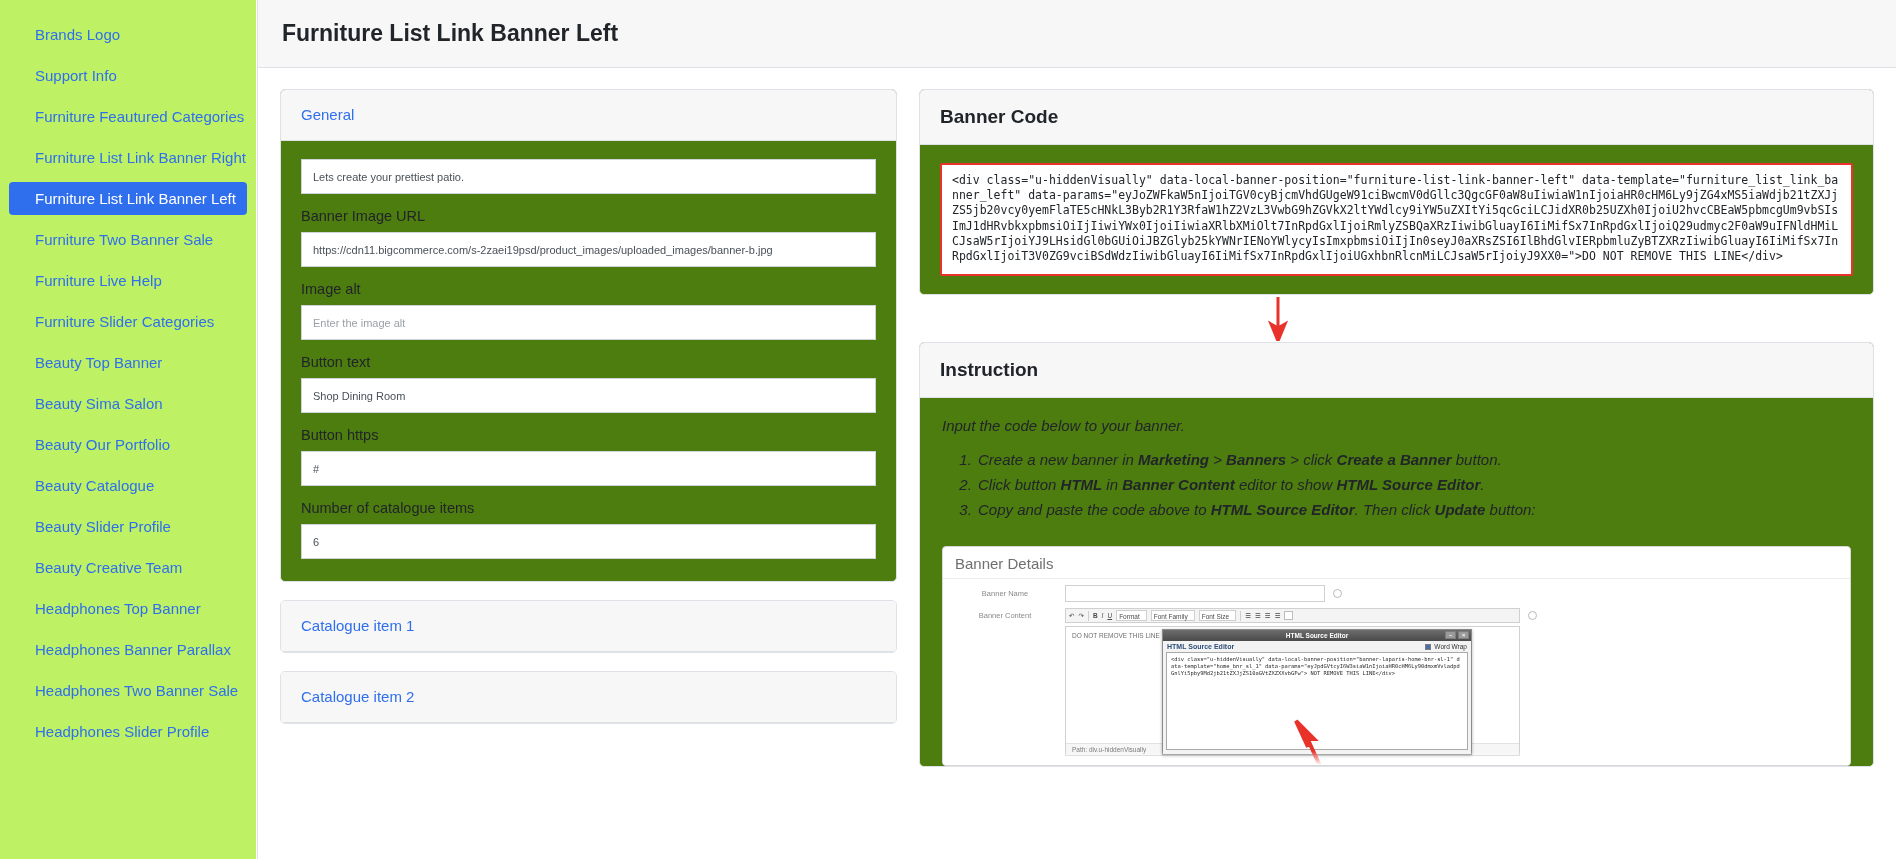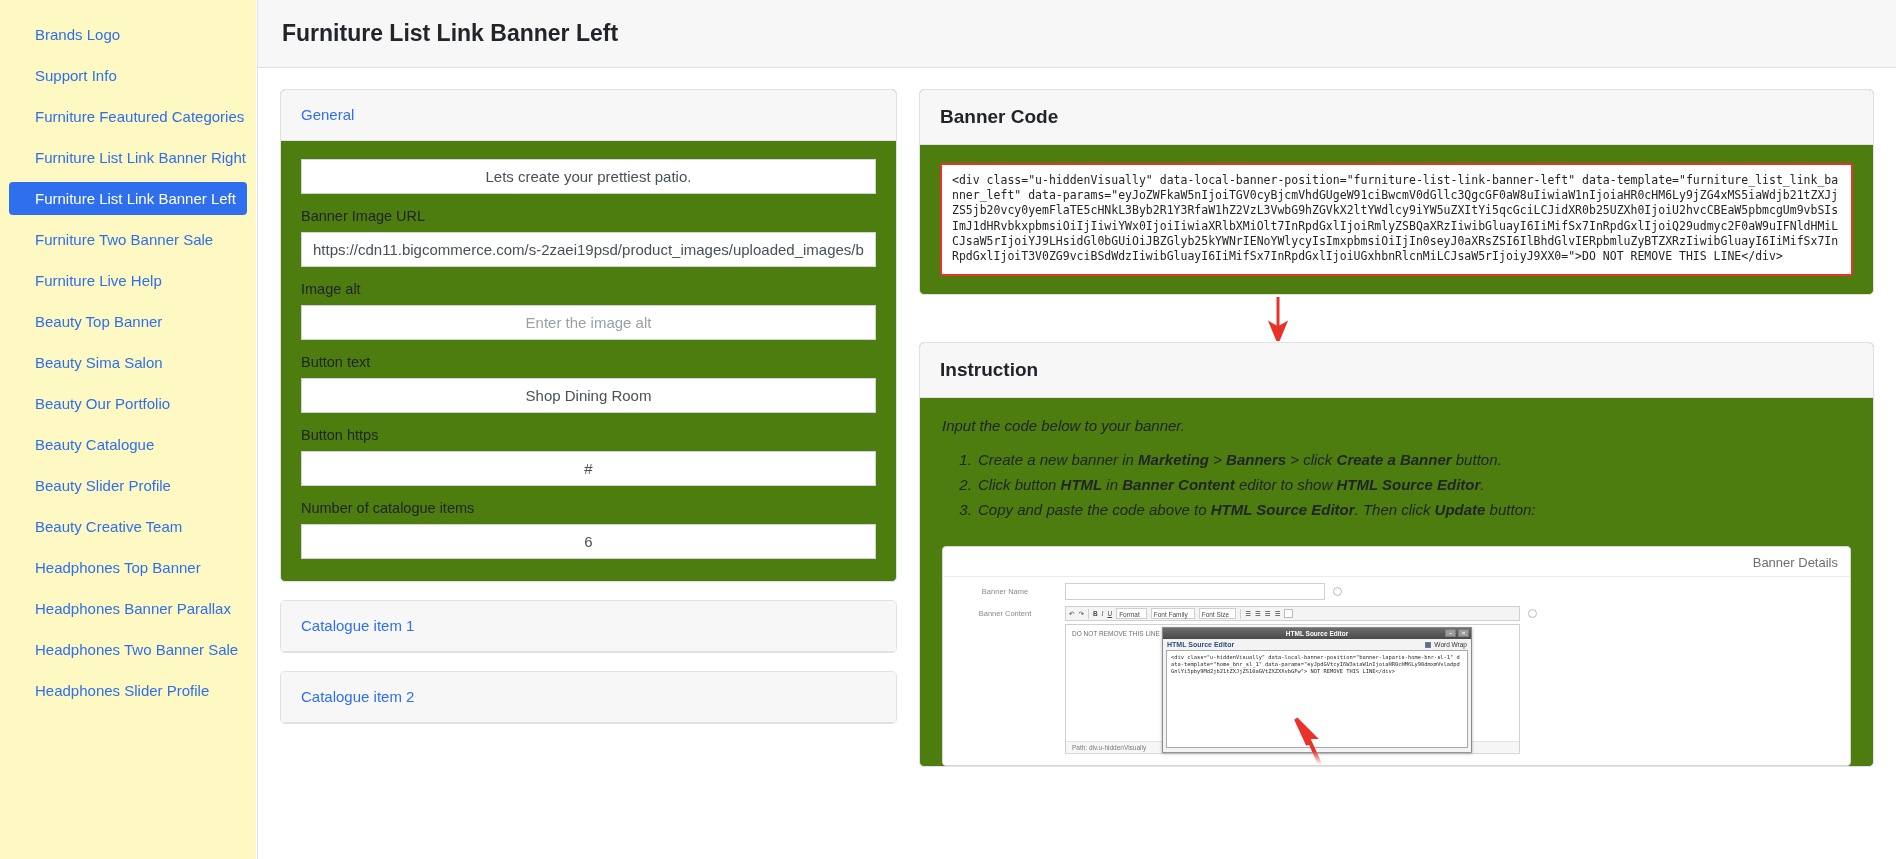--- a/index.html
+++ b/index.html
@@ -11,21 +11,21 @@
     font-family: "Liberation Sans", sans-serif;
     color: #212529;
     overflow: hidden;
   }
   .app { display: flex; width: 1896px; height: 859px; }
 
   
   .sidebar {
     width: 257px;
     min-width: 257px;
-    background: #fef9c3;
+    background: #bef264;
     padding: 18px 0 0 0;
     border-right: 1px solid #ffffff;
     overflow: hidden;
   }
   .nav-item {
     display: block;
     padding: 8px 18px 8px 26px;
     font-size: 15px;
     line-height: 17px;
     color: #2f6fed;
@@ -108,28 +108,27 @@
     font-size: 14.5px;
     line-height: 17px;
     color: #212529;
     margin-bottom: 7px;
   }
   .field input {
     display: block;
     width: 100%;
     height: 35px;
     padding: 6px 11px;
-    font-size: 15px;
+    font-size: 11px;
     font-family: "Liberation Sans", sans-serif;
     color: #495057;
     background: #ffffff;
     border: 1px solid #ced4da;
     border-radius: 0;
     outline: none;
-    text-align: center;
   }
   .field input::placeholder { color: #9aa0a6; }
 
   
   .code-wrap { padding: 18px 20px 18px 20px; }
   .code-box {
     border: 2px solid #e8322a;
     border-radius: 2px;
     padding: 8px 10px 10px 10px;
     font-family: "DejaVu Sans Mono", monospace;
@@ -174,25 +173,24 @@
     border: 1px solid #d8d8d8;
     border-radius: 4px;
     background: #ffffff;
     height: 220px;
     overflow: hidden;
     position: relative;
     margin: 0 22px;
     font-family: "Liberation Sans", sans-serif;
   }
   .shot-title {
-    font-size: 13px;
+    font-size: 15px;
     color: #6f6f6f;
     padding: 8px 12px 6px 12px;
     border-bottom: 1px solid #ececec;
-    text-align: right;
   }
   .shot-row { display: flex; align-items: center; padding: 6px 12px 0 12px; }
   .shot-label {
     width: 110px;
     text-align: center;
     font-size: 7.5px;
     color: #8a8a8a;
     padding-right: 10px;
   }
   .shot-input {
@@ -285,20 +283,21 @@
 
   <nav class="sidebar">
     <div id="sidebar-items">
         <a class="nav-item">Brands Logo</a>
         <a class="nav-item">Support Info</a>
         <a class="nav-item">Furniture Feautured Categories</a>
         <a class="nav-item">Furniture List Link Banner Right</a>
         <a class="nav-item active">Furniture List Link Banner Left</a>
         <a class="nav-item">Furniture Two Banner Sale</a>
         <a class="nav-item">Furniture Live Help</a>
+        <a class="nav-item">Furniture Slider Categories</a>
         <a class="nav-item">Beauty Top Banner</a>
         <a class="nav-item">Beauty Sima Salon</a>
         <a class="nav-item">Beauty Our Portfolio</a>
         <a class="nav-item">Beauty Catalogue</a>
         <a class="nav-item">Beauty Slider Profile</a>
         <a class="nav-item">Beauty Creative Team</a>
         <a class="nav-item">Headphones Top Banner</a>
         <a class="nav-item">Headphones Banner Parallax</a>
         <a class="nav-item">Headphones Two Banner Sale</a>
         <a class="nav-item">Headphones Slider Profile</a>

